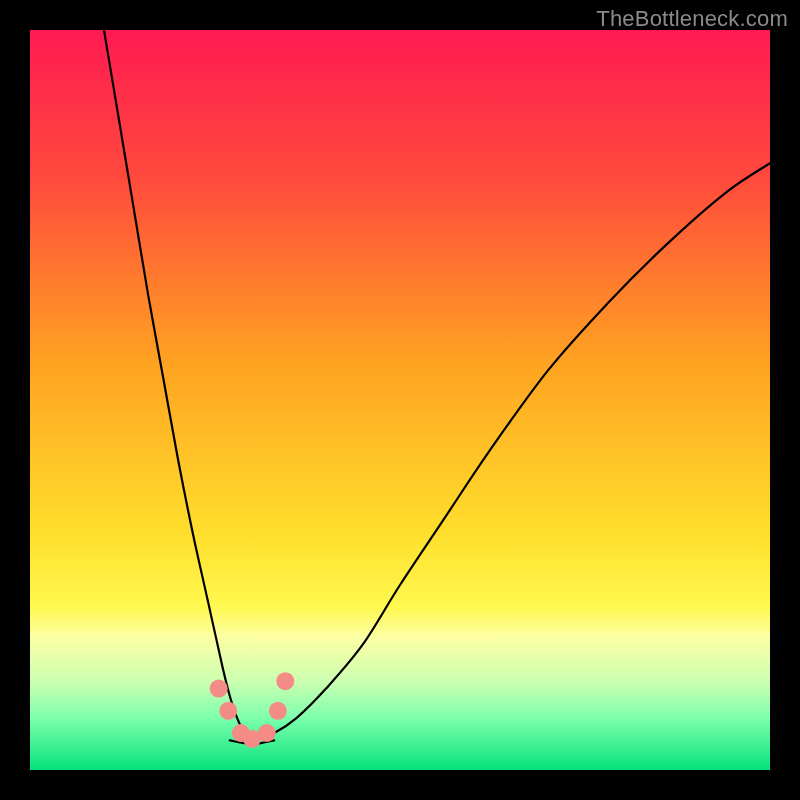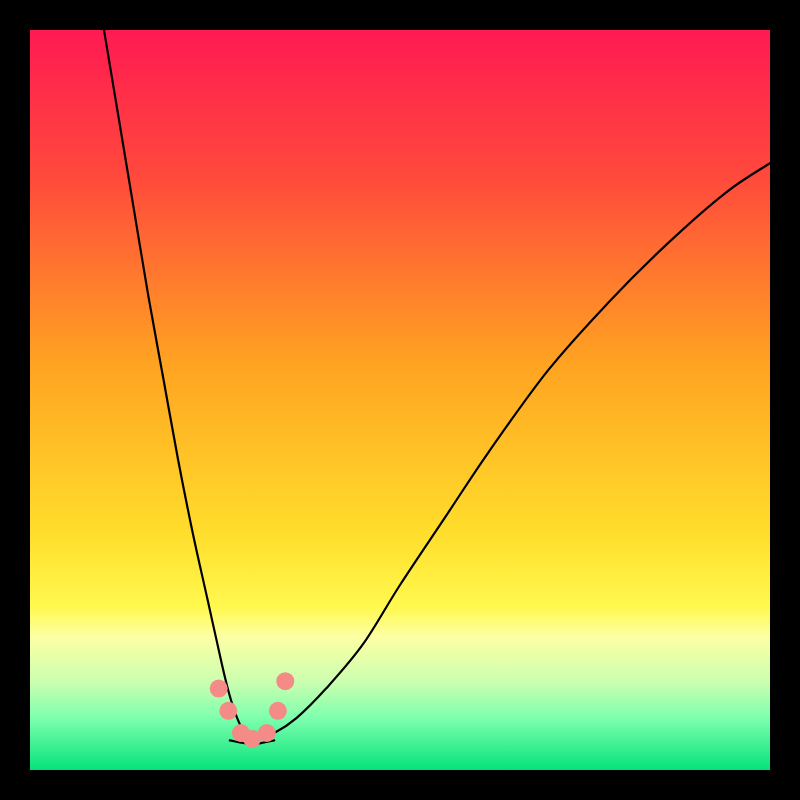--- a/index.html
+++ b/index.html
@@ -36,20 +36,21 @@
   svg {
     display: block;
     width: 740px;
     height: 740px;
   }
 </style>
 </head>
 <body>
 
 <div class="frame">
+  <div class="watermark">TheBottleneck.com</div>
   <div class="plot-area">
     <svg id="plot-svg" viewBox="0 0 740 740">
         <defs>
           <linearGradient id="bg-grad" x1="0" y1="0" x2="0" y2="1">
             <stop offset="0%" stop-color="#ff1a52"></stop>
             <stop offset="20%" stop-color="#ff4a3c"></stop>
             <stop offset="45%" stop-color="#ffa321"></stop>
             <stop offset="68%" stop-color="#ffde2c"></stop>
             <stop offset="78%" stop-color="#fff94f"></stop>
             <stop offset="82%" stop-color="#fdffa4"></stop>

